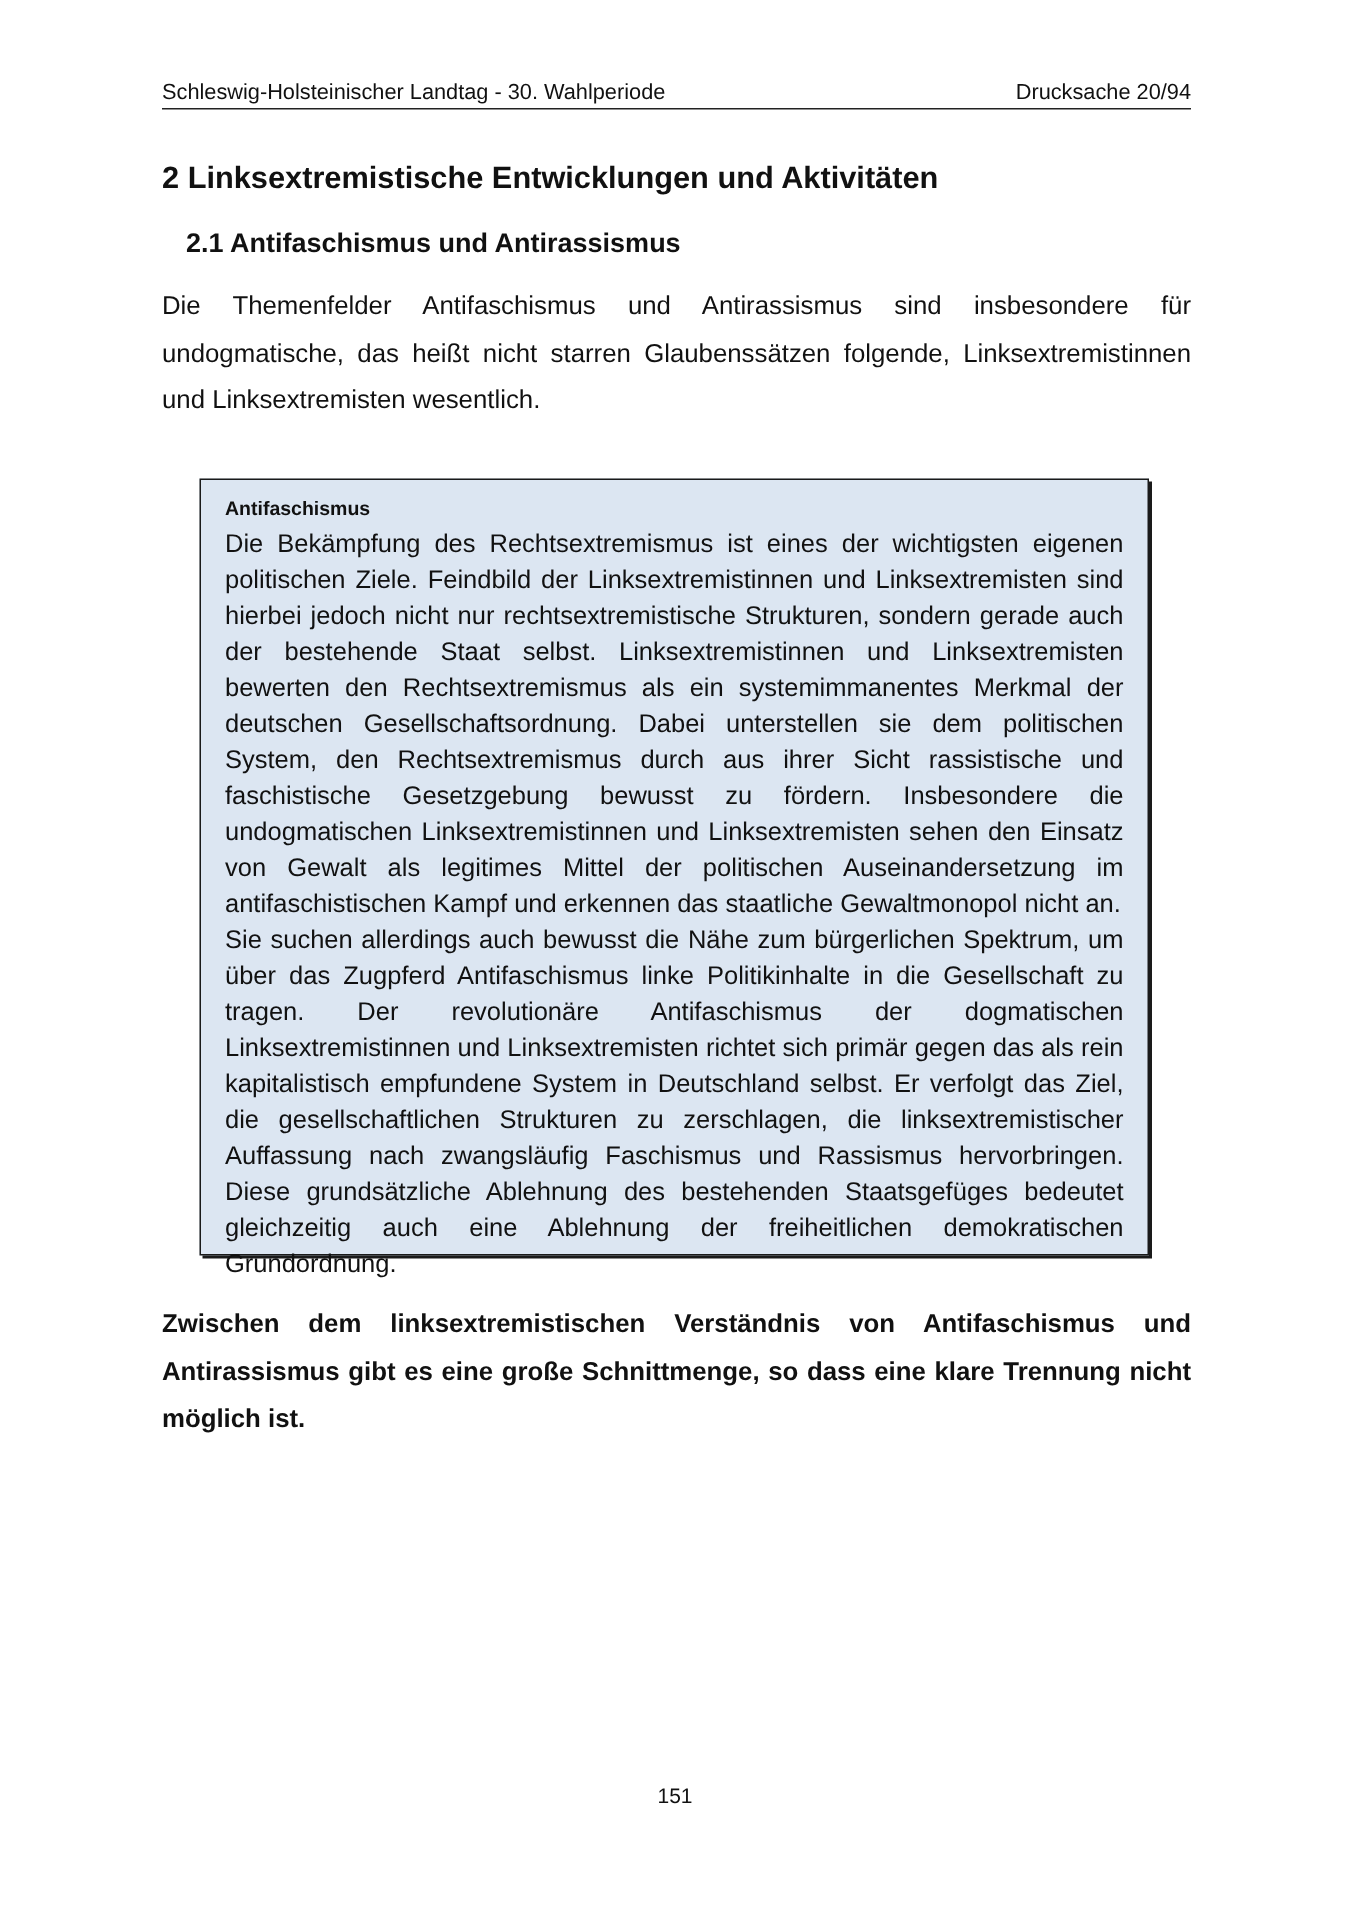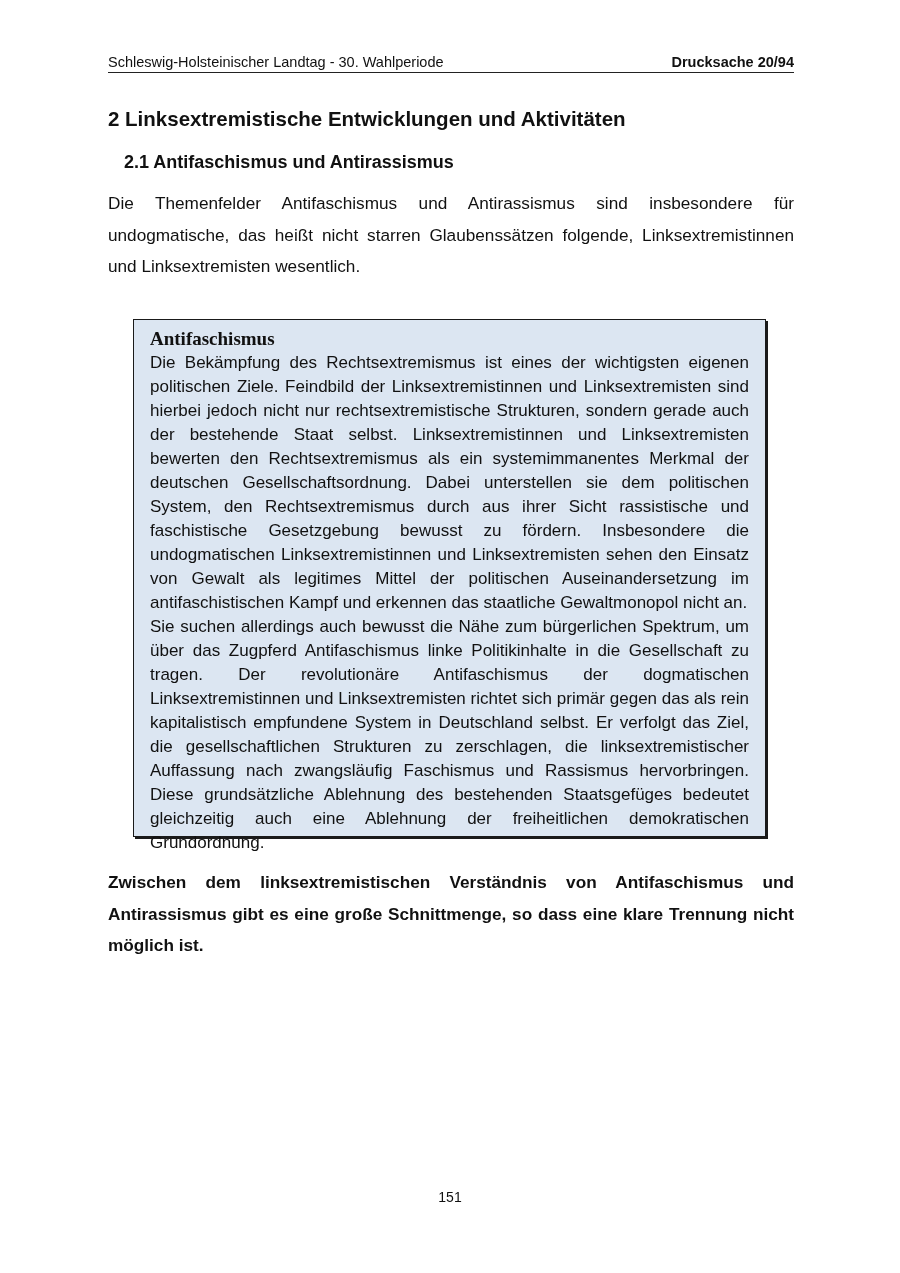--- a/index.html
+++ b/index.html
@@ -7,40 +7,40 @@
     width: 900px; height: 1273px; background: #ffffff; position: relative;
     font-family: "Liberation Sans", sans-serif; color: #111111; overflow: hidden;
   }
   .header {
     position: absolute; left: 108px; top: 54px; width: 686px;
     display: flex; justify-content: space-between; align-items: flex-end;
     border-bottom: 1px solid #222; padding-bottom: 1px;
     font-size: 14.5px; line-height: 17px;
   }
   .header .left { text-decoration: none; }
-  .header .right { font-weight: bold; }
+  .header .right { font-weight: normal; }
   h1 {
     position: absolute; left: 108px; top: 106px; margin: 0;
     font-size: 20.5px; font-weight: bold; line-height: 26px;
   }
   h2 {
     position: absolute; left: 124px; top: 149px; margin: 0;
     font-size: 18px; font-weight: bold; line-height: 26px;
   }
   .intro {
     position: absolute; left: 108px; top: 188px; width: 686px; margin: 0;
     font-size: 17.2px; line-height: 31.5px; text-align: justify;
   }
   .box {
     position: absolute; left: 133px; top: 319px; width: 633px; height: 518px;
     background: #dce6f2; border: 1.5px solid #1a1a1a;
     box-shadow: 2px 2px 0 #1a1a1a;
     box-sizing: border-box; padding: 7px 16px 0 16px;
   }
-  .box .title { font-weight: bold; font-size: 19px; line-height: 24px; font-family: Liberation Serif, serif; }
+  .box .title { font-weight: bold; font-size: 13px; line-height: 24px; }
   .box p {
     margin: 0; font-size: 17px; line-height: 24px; text-align: justify;
   }
   .closing {
     position: absolute; left: 108px; top: 867px; width: 686px; margin: 0;
     font-size: 17.2px; line-height: 31.5px; text-align: justify; font-weight: bold;
   }
   .pagenum {
     position: absolute; left: 0; top: 1187px; width: 900px; text-align: center;
     font-size: 14px; line-height: 20px;

